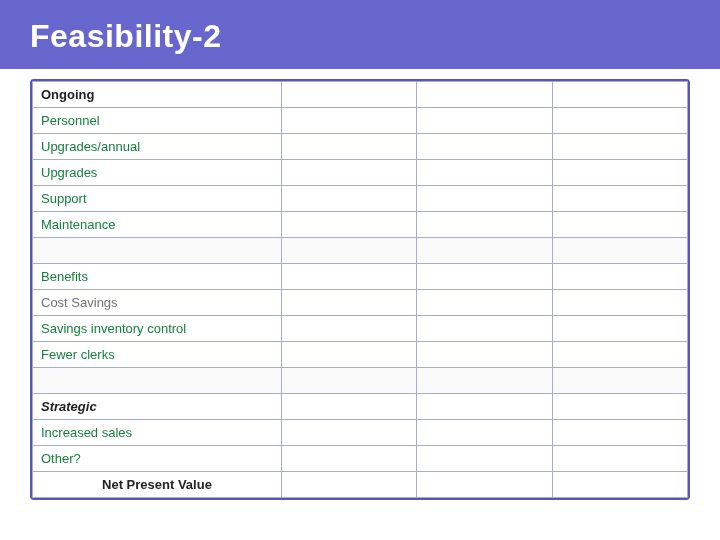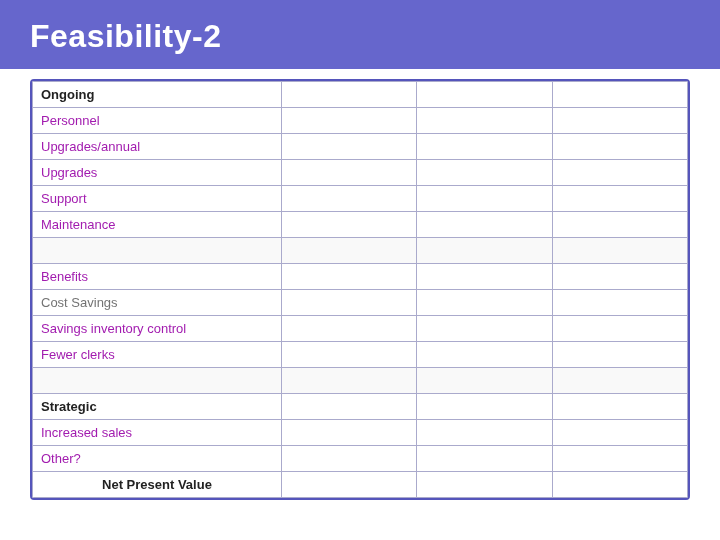--- a/index.html
+++ b/index.html
@@ -72,29 +72,30 @@
       margin-top: 22px;
     }
 
     .row-bold td:first-child {
       font-weight: normal;
       color: #737373;
     }
 
     .row-normal td:first-child {
       font-weight: normal;
-      color: #a21caf;
+      color: #15803d;
     }
 
     .row-empty td {
       background: #f9f9f9;
     }
 
     .row-strategic td:first-child {
       font-weight: bold;
+      font-style: italic;
       color: #222;
     }
 
     .row-npv td:first-child {
       font-weight: bold;
       color: #222;
       text-align: center;
     }
   </style>
 </head>

